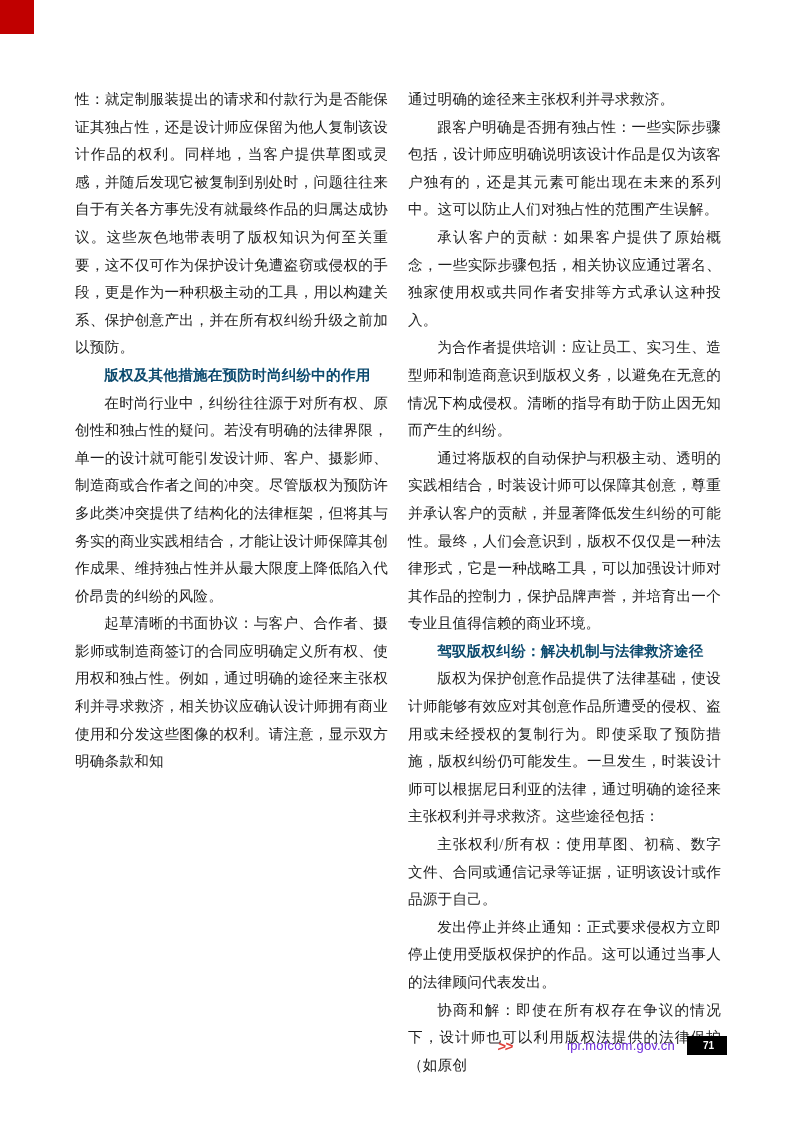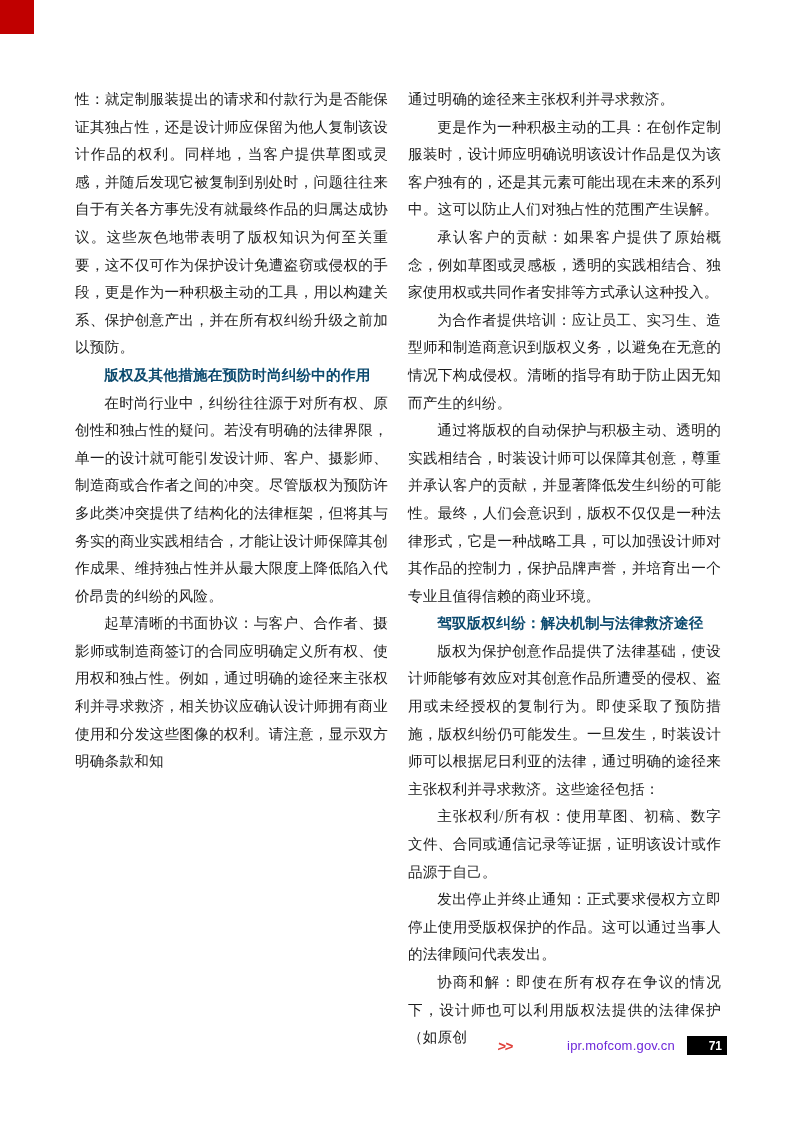--- a/index.html
+++ b/index.html
@@ -73,44 +73,44 @@
     margin-left: 48px;
   }
   .pagenum-box {
     background: #000000;
     color: #ffffff;
     width: 40px;
     height: 19px;
     display: flex;
     align-items: center;
     justify-content: flex-end;
-    padding-right: 5px;
+    padding-right: 13px;
     box-sizing: border-box;
     font-weight: bold;
-    font-size: 12px;
+    font-size: 10px;
   }
 </style>
 </head>
 <body>
 
 <div class="page">
 
   <div class="corner-mark"></div>
 
   <div class="col col-left">
     <p class="no-indent">性：就定制服装提出的请求和付款行为是否能保证其独占性，还是设计师应保留为他人复制该设计作品的权利。同样地，当客户提供草图或灵感，并随后发现它被复制到别处时，问题往往来自于有关各方事先没有就最终作品的归属达成协议。这些灰色地带表明了版权知识为何至关重要，这不仅可作为保护设计免遭盗窃或侵权的手段，更是作为一种积极主动的工具，用以构建关系、保护创意产出，并在所有权纠纷升级之前加以预防。</p>
     <p class="heading">版权及其他措施在预防时尚纠纷中的作用</p>
     <p>在时尚行业中，纠纷往往源于对所有权、原创性和独占性的疑问。若没有明确的法律界限，单一的设计就可能引发设计师、客户、摄影师、制造商或合作者之间的冲突。尽管版权为预防许多此类冲突提供了结构化的法律框架，但将其与务实的商业实践相结合，才能让设计师保障其创作成果、维持独占性并从最大限度上降低陷入代价昂贵的纠纷的风险。</p>
     <p>起草清晰的书面协议：与客户、合作者、摄影师或制造商签订的合同应明确定义所有权、使用权和独占性。例如，通过明确的途径来主张权利并寻求救济，相关协议应确认设计师拥有商业使用和分发这些图像的权利。请注意，显示双方明确条款和知</p>
   </div>
 
   <div class="col col-right">
     <p class="no-indent">通过明确的途径来主张权利并寻求救济。</p>
-    <p>更是作为一种积极主动的工具：在创作定制服装时，设计师应明确说明该设计作品是仅为该客户独有的，还是其元素可能出现在未来的系列中。这可以防止人们对独占性的范围产生误解。</p>
-    <p>承认客户的贡献：如果客户提供了原始概念，例如草图或灵感板，透明的实践相结合、独家使用权或共同作者安排等方式承认这种投入。</p>
+    <p>跟客户明确是否拥有独占性：一些实际步骤包括，设计师应明确说明该设计作品是仅为该客户独有的，还是其元素可能出现在未来的系列中。这可以防止人们对独占性的范围产生误解。</p>
+    <p>承认客户的贡献：如果客户提供了原始概念，一些实际步骤包括，相关协议应通过署名、独家使用权或共同作者安排等方式承认这种投入。</p>
     <p>为合作者提供培训：应让员工、实习生、造型师和制造商意识到版权义务，以避免在无意的情况下构成侵权。清晰的指导有助于防止因无知而产生的纠纷。</p>
     <p>通过将版权的自动保护与积极主动、透明的实践相结合，时装设计师可以保障其创意，尊重并承认客户的贡献，并显著降低发生纠纷的可能性。最终，人们会意识到，版权不仅仅是一种法律形式，它是一种战略工具，可以加强设计师对其作品的控制力，保护品牌声誉，并培育出一个专业且值得信赖的商业环境。</p>
     <p class="heading">驾驭版权纠纷：解决机制与法律救济途径</p>
     <p>版权为保护创意作品提供了法律基础，使设计师能够有效应对其创意作品所遭受的侵权、盗用或未经授权的复制行为。即使采取了预防措施，版权纠纷仍可能发生。一旦发生，时装设计师可以根据尼日利亚的法律，通过明确的途径来主张权利并寻求救济。这些途径包括：</p>
     <p>主张权利/所有权：使用草图、初稿、数字文件、合同或通信记录等证据，证明该设计或作品源于自己。</p>
     <p>发出停止并终止通知：正式要求侵权方立即停止使用受版权保护的作品。这可以通过当事人的法律顾问代表发出。</p>
     <p>协商和解：即使在所有权存在争议的情况下，设计师也可以利用版权法提供的法律保护（如原创</p>
   </div>
 
   <div class="footer">

